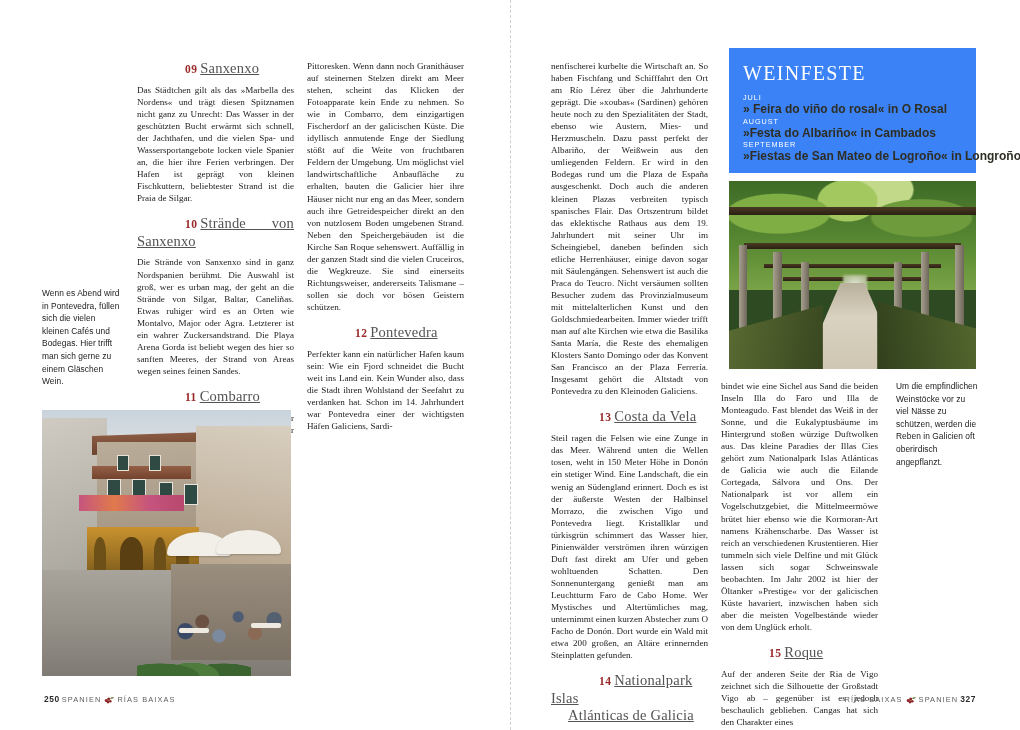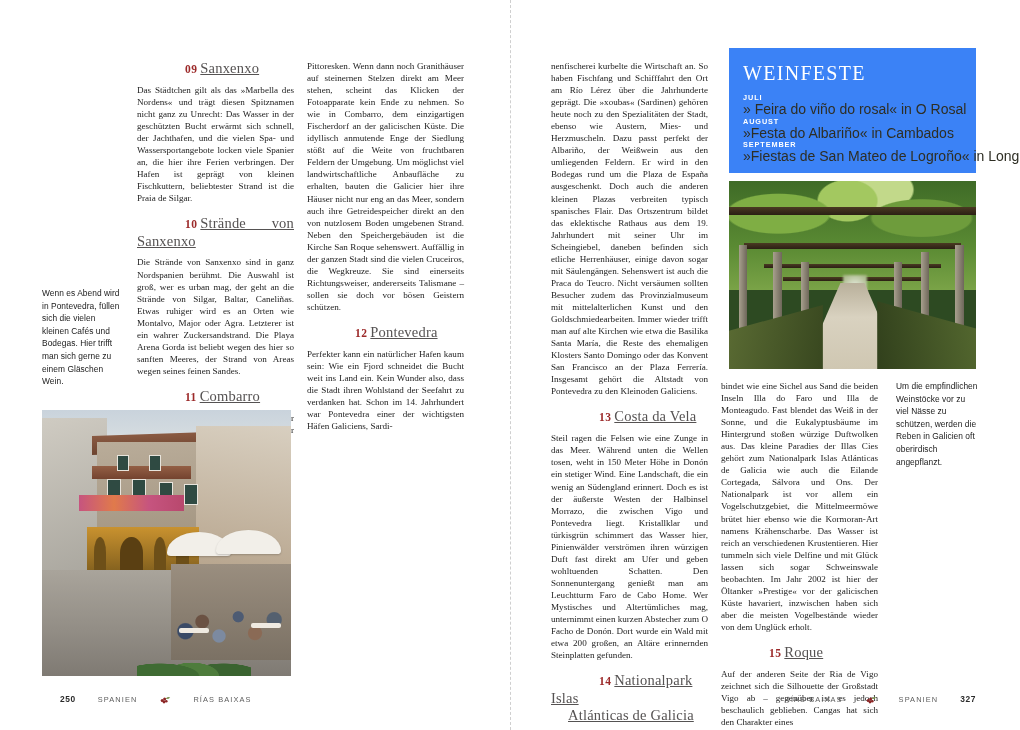--- a/index.html
+++ b/index.html
@@ -233,47 +233,47 @@
     font-size: 20px;
     line-height: 22px;
     letter-spacing: 1.3px;
     color: #ffffff;
     margin: 0 0 9px 0;
     font-weight: normal;
   }
   #weinfeste .month {
     font-family: "Liberation Sans", sans-serif;
     font-size: 7.3px;
-    font-weight: bold;
+    font-weight: normal;
     letter-spacing: 0.9px;
     color: #ffffff;
     margin: 0;
     line-height: 10px;
   }
   #weinfeste .entry {
     font-family: "Liberation Sans", sans-serif;
-    font-size: 14px;
+    font-size: 12px;
     line-height: 12.5px;
     color: #2e2e24;
     margin: 0 0 1px 0;
     white-space: nowrap;
+    font-weight: bold;
   }
 
   
   .footer {
     position: absolute;
     bottom: 26px;
     font-family: "Liberation Sans", sans-serif;
     font-size: 7.4px;
     letter-spacing: 1.1px;
     color: #5d5d5d;
     display: flex;
     align-items: center;
-    gap: 22px;
-    margin-left: 16px;
+    gap: 2px;
   }
   .footer .pageno {
     font-weight: bold;
     color: #2b2b2b;
     font-size: 8.4px;
     letter-spacing: 0.6px;
   }
   #footer-left { left: 44px; }
   #footer-right { right: 44px; }
   .grape {

